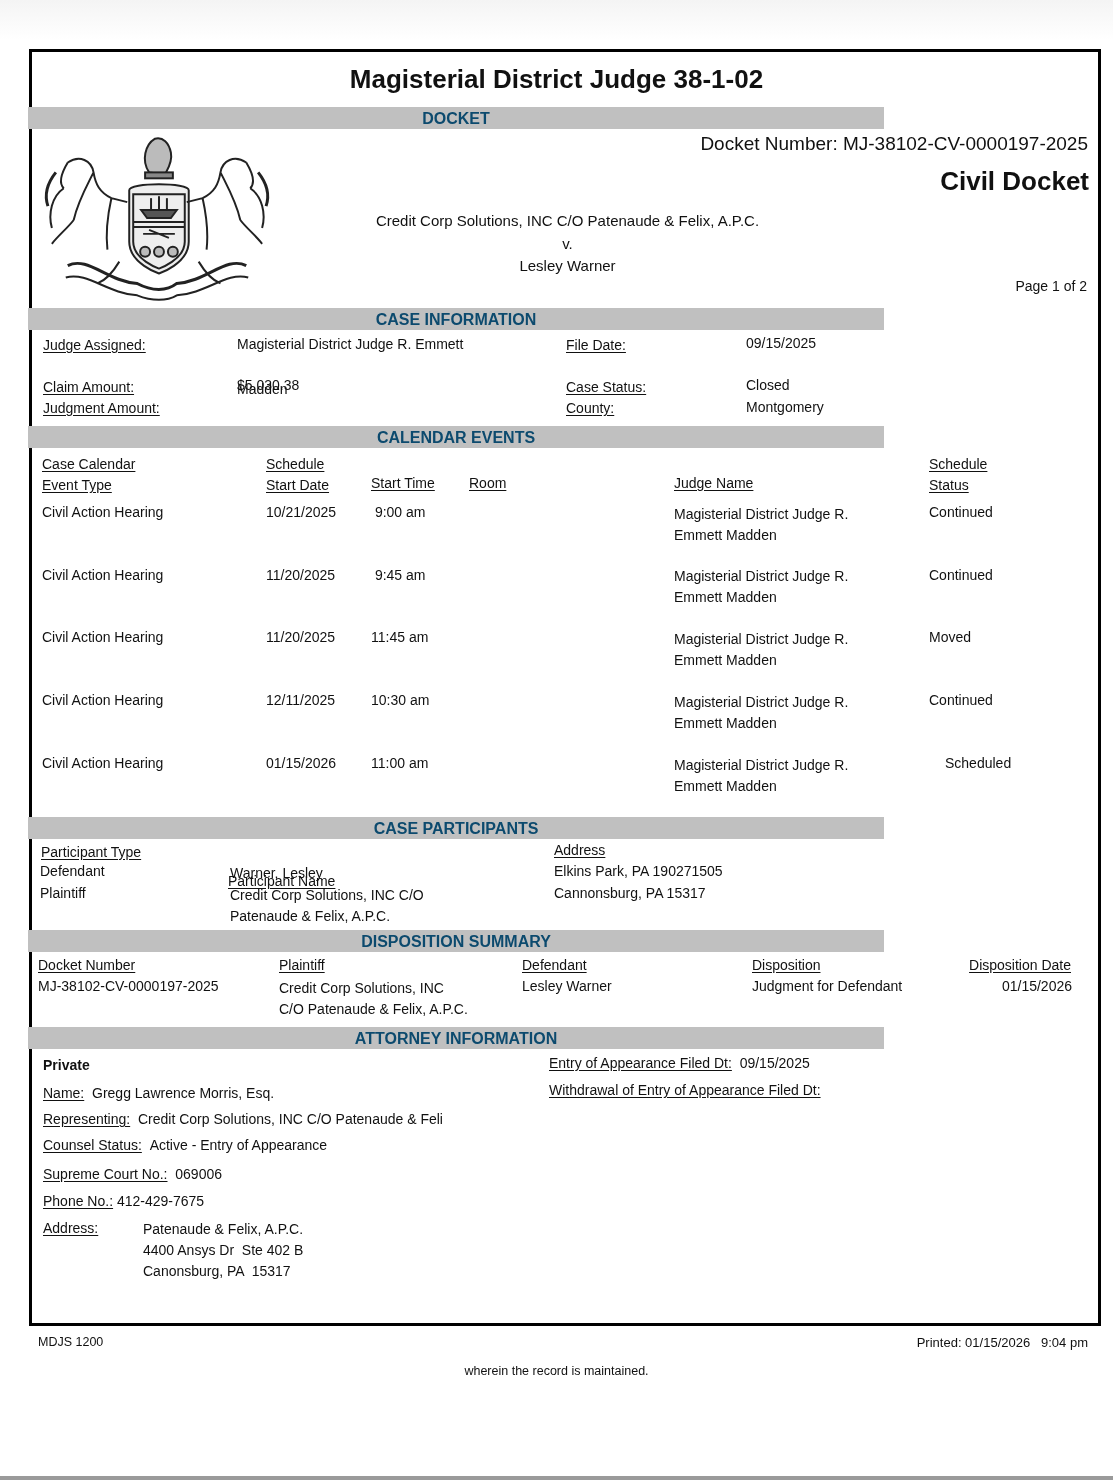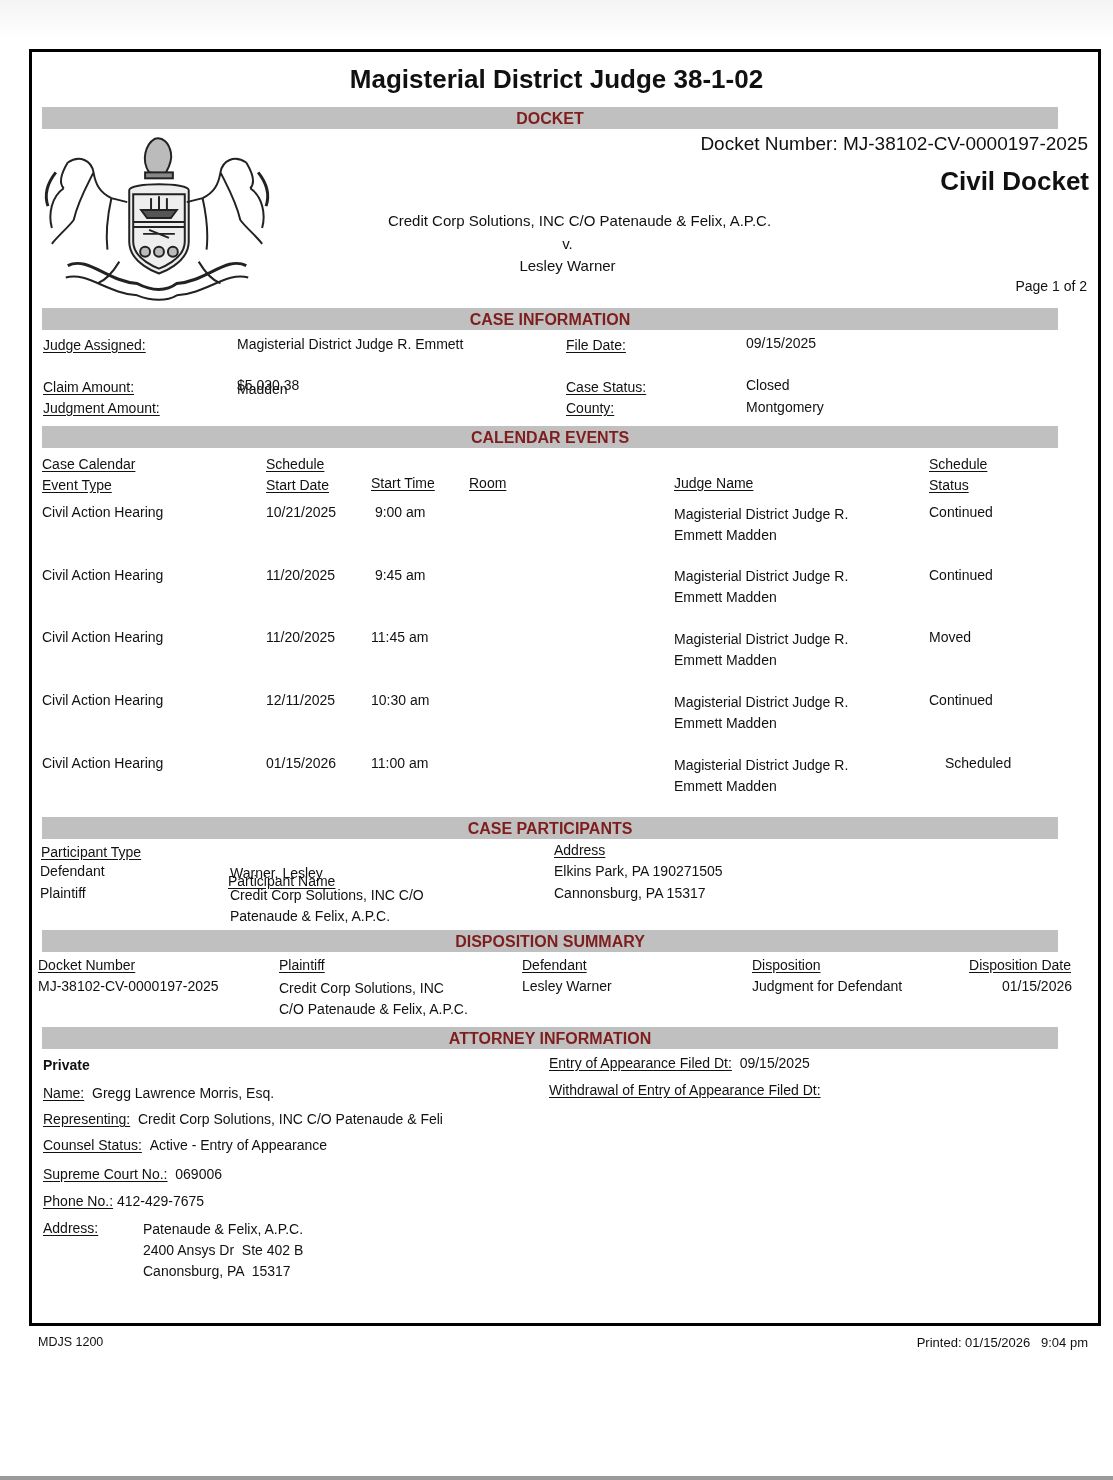--- a/index.html
+++ b/index.html
@@ -15,23 +15,23 @@
   }
   .bottombar {
     position: absolute; left: 0; top: 1476px; width: 1113px; height: 4px; background: #9a9a9a;
   }
   .frame {
     position: absolute; left: 29px; top: 49px; width: 1066px; height: 1271px;
     border: 3px solid #000; background: #fff;
   }
   .abs { position: absolute; white-space: nowrap; }
   .band {
-    position: absolute; left: 42px; width: 1016px; height: 22px;
+    position: absolute; left: 28px; width: 856px; height: 22px;
     background: #c0c0c0; text-align: center;
-    font-weight: bold; font-size: 16px; line-height: 23px; color: #7f1d1d;
+    font-weight: bold; font-size: 16px; line-height: 23px; color: #0c4a6e;
   }
   .u { text-decoration: underline; text-underline-offset: 2px; }
   .t14 { font-size: 14px; }
   .t15 { font-size: 15px; }
   .title { font-size: 26px; font-weight: bold; }
   .docketnum { font-size: 19px; }
   .civil { font-size: 26px; font-weight: bold; }
   .center { text-align: center; }
   .seal { position: absolute; left: 38px; top: 132px; width: 238px; height: 172px; }
   .foot { font-size: 12.5px; line-height: 19.5px; text-align: center; }
@@ -78,21 +78,21 @@
 
     <path d="M30 134 C50 124 70 150 100 152 C115 160 130 160 140 152 C170 150 190 124 210 134" stroke-width="3"></path>
     <path d="M28 146 C50 140 70 162 100 164 C115 170 130 170 140 164 C170 162 190 140 212 146" stroke-width="2"></path>
 
     <path d="M82 130 C76 140 70 148 60 152 M162 130 C168 140 174 148 184 152"></path>
   </g>
 </svg>
 
 <div class="abs docketnum" style="right:25px;top:133px;">Docket Number: MJ-38102-CV-0000197-2025</div>
 <div class="abs civil" style="right:24px;top:166px;">Civil Docket</div>
-<div class="abs t15 center" style="left:352px;width:455px;top:212px;">Credit Corp Solutions, INC C/O Patenaude &amp; Felix, A.P.C.</div>
+<div class="abs t15 center" style="left:340px;width:455px;top:212px;">Credit Corp Solutions, INC C/O Patenaude &amp; Felix, A.P.C.</div>
 <div class="abs t15 center" style="left:340px;width:455px;top:235px;">v.</div>
 <div class="abs t15 center" style="left:340px;width:455px;top:257px;">Lesley  Warner</div>
 <div class="abs t14" style="right:26px;top:278px;">Page 1 of 2</div>
 
 <div class="band" style="top:308px;">CASE INFORMATION</div>
 <div class="abs t14 u" style="left:43px;top:337px;">Judge Assigned:</div>
 <div class="abs t14" style="left:237px;top:336px;">Magisterial District Judge R. Emmett</div>
 <div class="abs t14" style="left:237px;top:357px;margin-top:24px;">Madden</div>
 <div class="abs t14 u" style="left:566px;top:337px;">File Date:</div>
 <div class="abs t14" style="left:746px;top:335px;">09/15/2025</div>
@@ -210,28 +210,29 @@
   <span class="u">Counsel Status:</span>&nbsp;&nbsp;<span>Active - Entry of Appearance</span>
 </div>
 <div class="abs t14" style="left:43px;top:1166px;">
   <span class="u">Supreme Court No.:</span>&nbsp;&nbsp;<span>069006</span>
 </div>
 <div class="abs t14" style="left:43px;top:1193px;">
   <span class="u">Phone No.:</span>&nbsp;<span>412-429-7675</span>
 </div>
 <div class="abs t14 u" style="left:43px;top:1220px;">Address:</div>
 <div class="abs t14" style="left:143px;top:1221px;">Patenaude &amp; Felix, A.P.C.</div>
-<div class="abs t14" style="left:143px;top:1242px;white-space:pre;">2400 Ansys Dr  Ste 402 B</div>
+<div class="abs t14" style="left:143px;top:1242px;white-space:pre;">4400 Ansys Dr  Ste 402 B</div>
 <div class="abs t14" style="left:143px;top:1263px;white-space:pre;">Canonsburg, PA  15317</div>
 
 <div class="abs t14" style="left:549px;top:1055px;">
   <span class="u">Entry of Appearance Filed Dt:</span>&nbsp;&nbsp;<span>09/15/2025</span>
 </div>
 <div class="abs t14" style="left:549px;top:1082px;">
   <span class="u">Withdrawal of Entry of Appearance Filed Dt:</span>&nbsp;&nbsp;<span></span>
 </div>
 
 <div class="abs" style="left:38px;top:1335px;font-size:12.5px;">MDJS 1200</div>
 <div class="abs" style="right:25px;top:1335px;font-size:13px;white-space:pre;">Printed: 01/15/2026   9:04 pm</div>
 <div class="abs foot" style="left:0;width:1113px;top:1362px;">
+  <div>wherein the record is maintained.</div>
 </div>
 
 <div class="bottombar"></div>
 
 </body></html>

